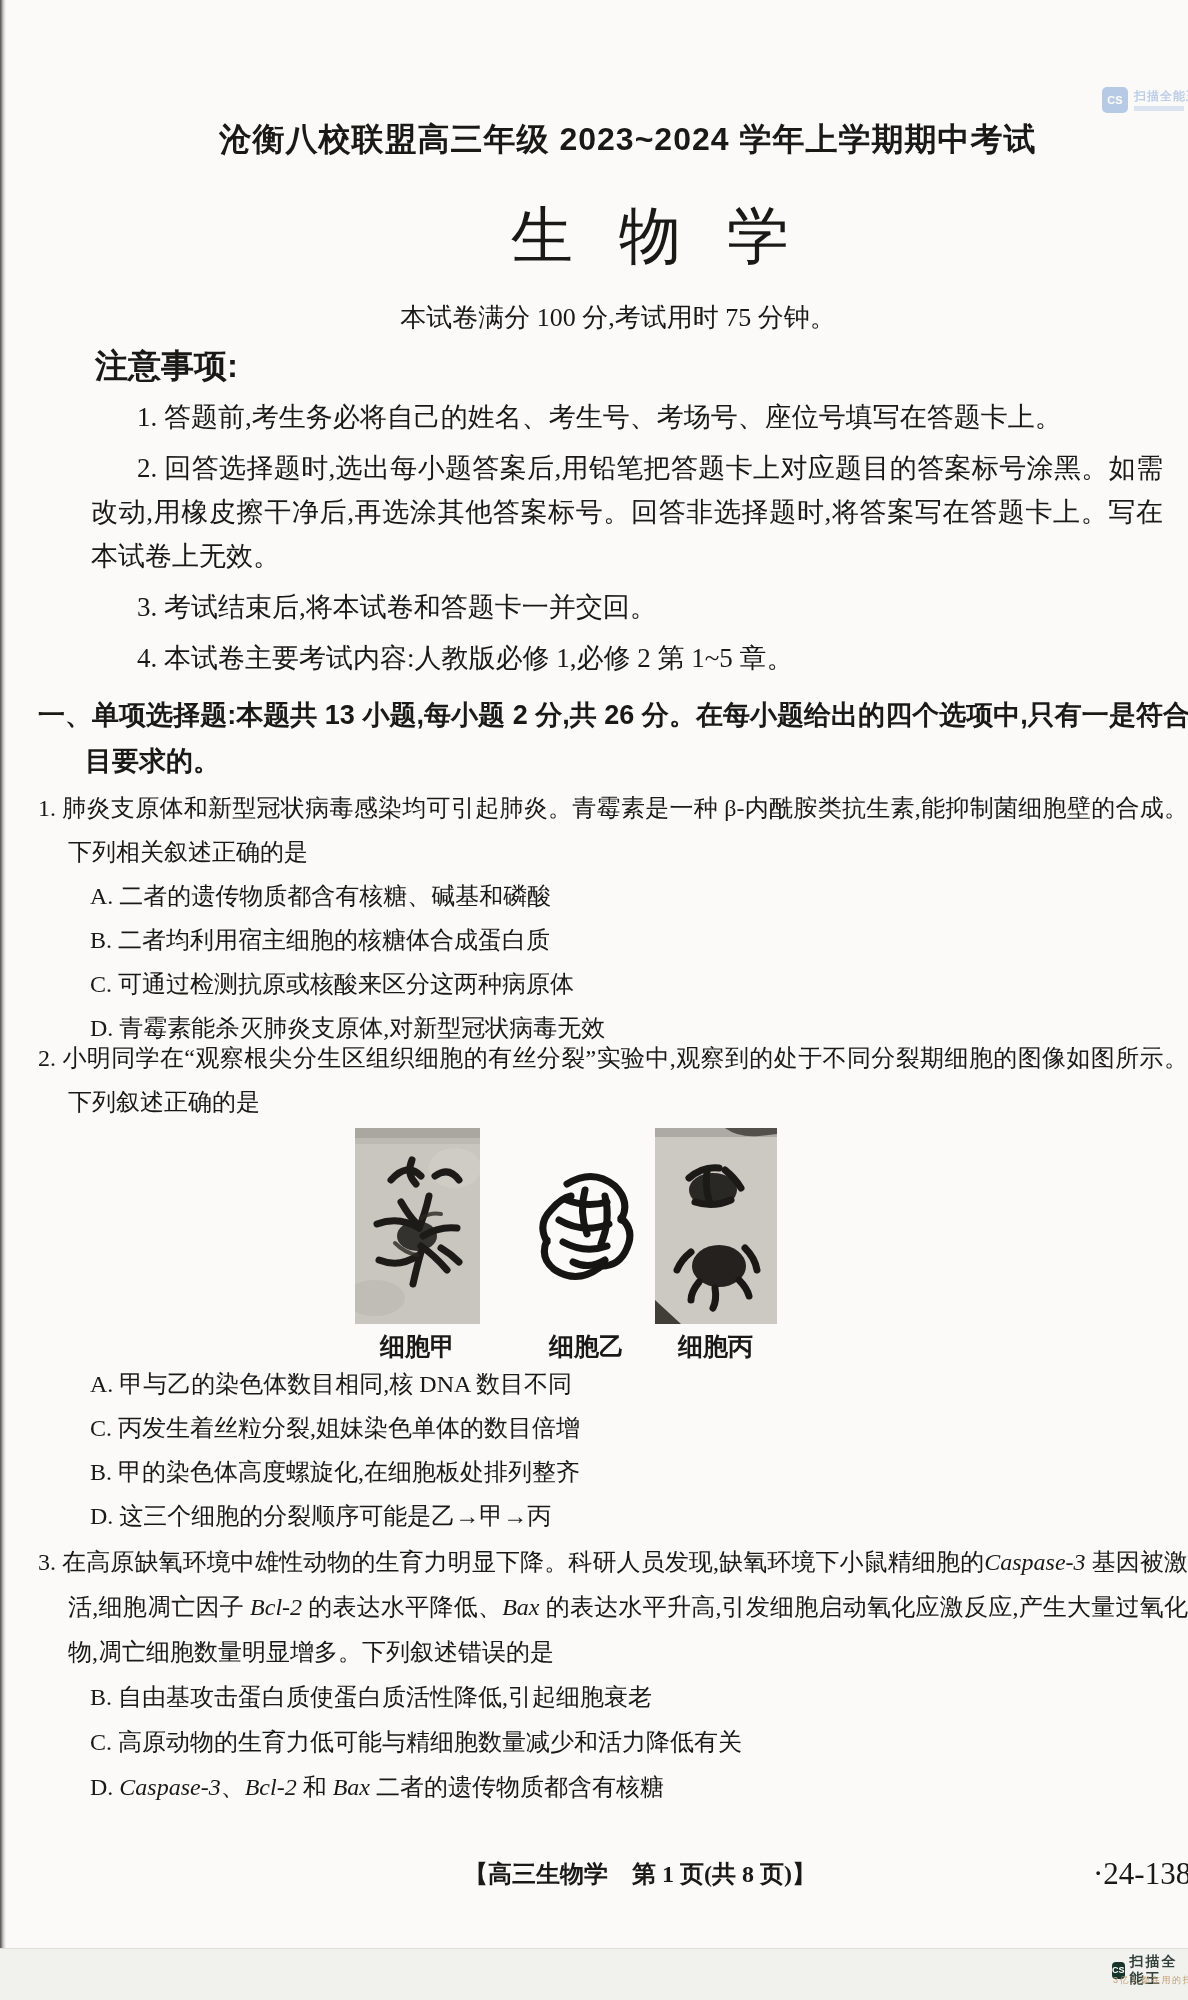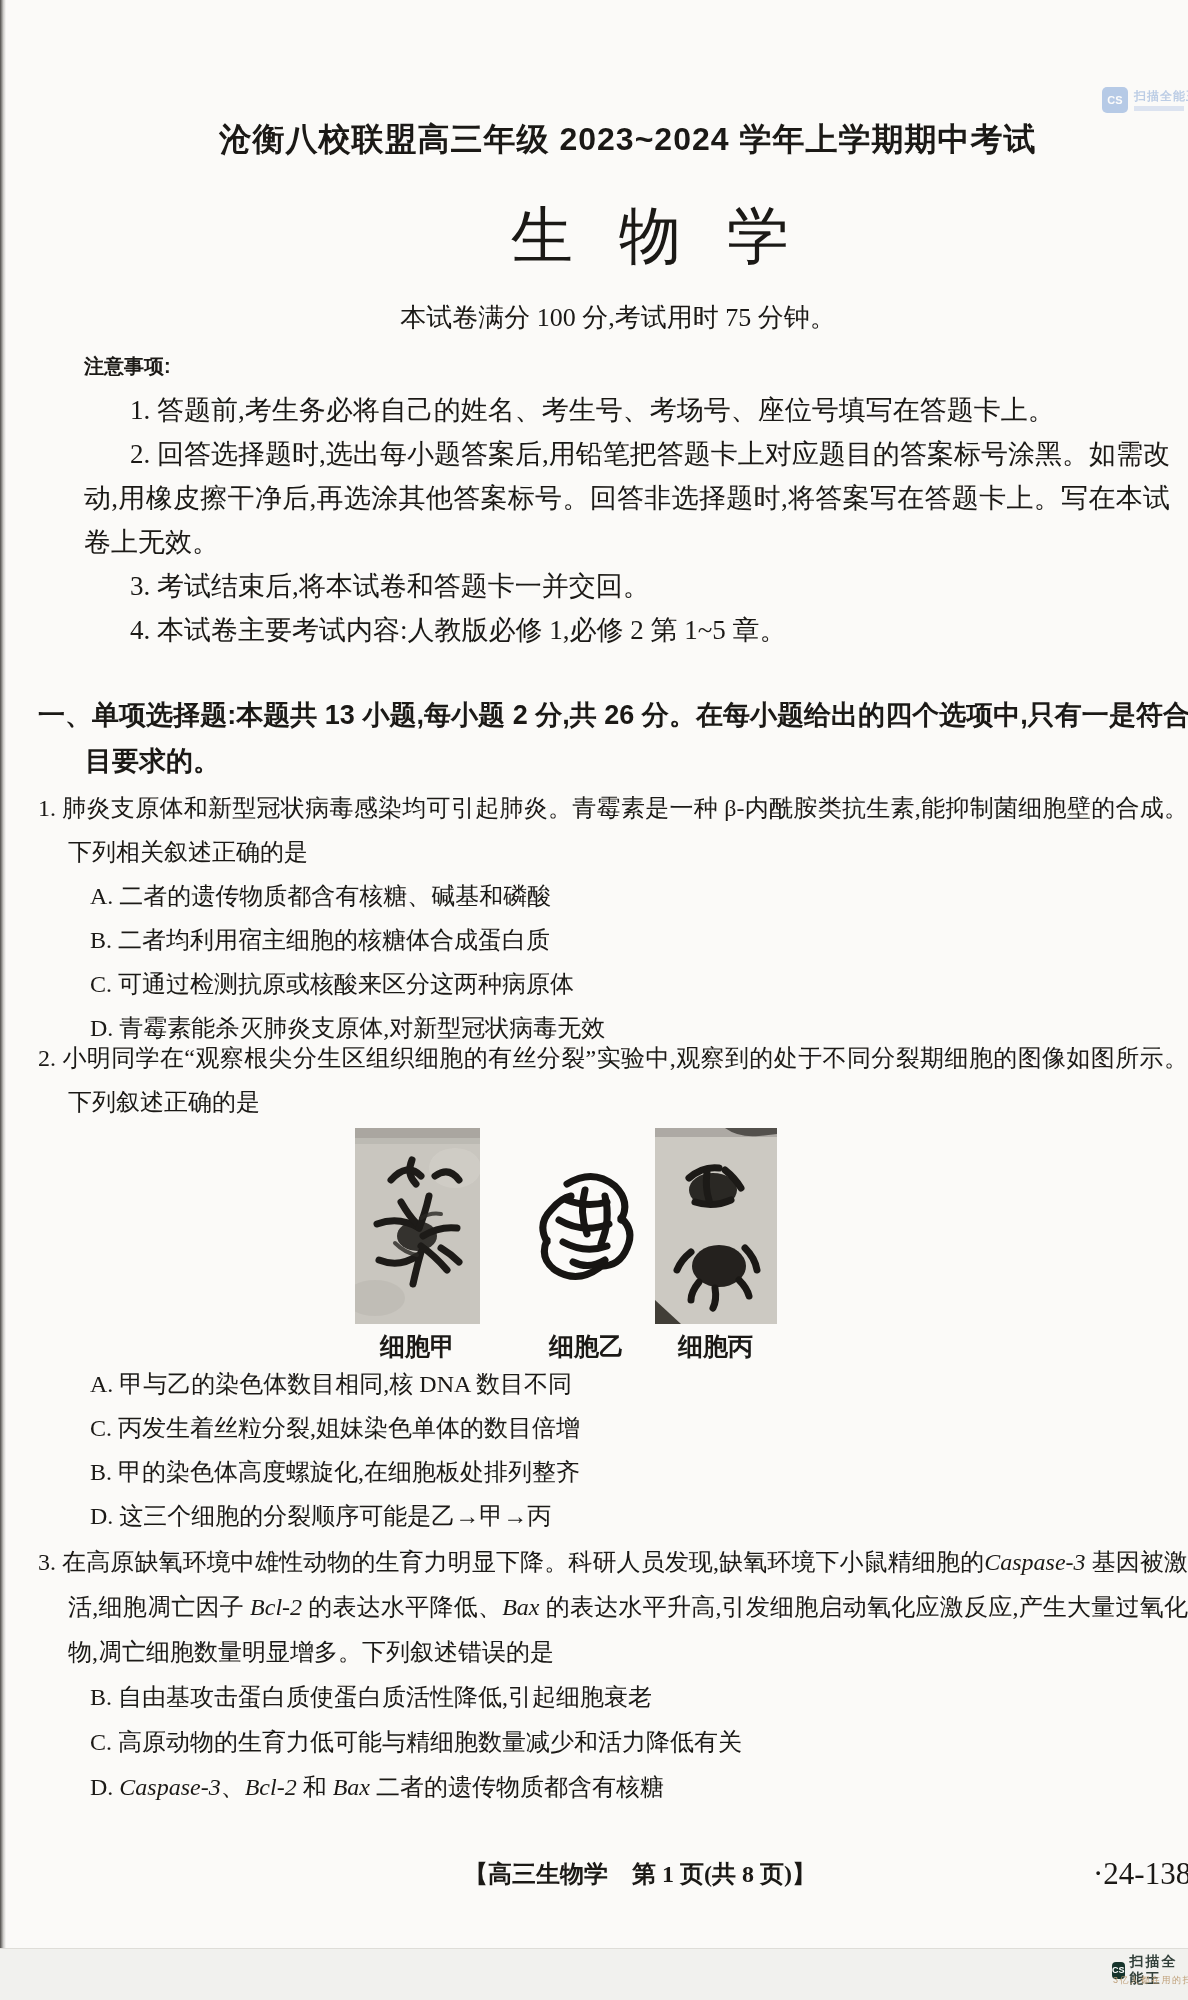--- a/index.html
+++ b/index.html
@@ -17,22 +17,22 @@
     background:#f1f1ee;border-top:1px solid #deddd8;}
   
   .title1{position:absolute;top:118px;left:628px;transform:translateX(-50%);
     white-space:nowrap;font-size:32px;font-weight:700;letter-spacing:1px;}
   .subject{position:absolute;top:172px;left:650px;transform:translateX(-50%);
     white-space:nowrap;font-size:62px;font-weight:400;letter-spacing:46px;padding-left:46px;margin-top:22px;}
   .exam-info{position:absolute;top:300px;left:618px;transform:translateX(-50%);
     white-space:nowrap;font-size:26px;}
   
   .notice{position:absolute;top:344px;left:84px;width:1086px;font-size:27px;line-height:44px;}
-  .notice .ntitle{font-weight:700;font-size:20px;}
-  .notice p{margin:0;text-indent:46px;text-align:justify;}
+  .notice .ntitle{font-weight:700;font-size:33px;margin-left:11px;}
+  .notice p{margin:7px;text-indent:46px;text-align:justify;}
   
   .section{position:absolute;top:692px;left:38px;width:1132px;font-size:27px;line-height:46px;
     font-weight:700;padding-left:47px;text-indent:-47px;text-align:justify;}
   
   .q{position:absolute;left:38px;width:1150px;font-size:24px;line-height:44px;}
   .q .stem{margin:0;padding-left:30px;text-indent:-30px;text-align:justify;}
   .q .opt{margin:0;padding-left:52px;white-space:nowrap;}
   #q1{top:786px;}
   #q2-stem{top:1036px;}
   #q2-options{top:1362px;}

